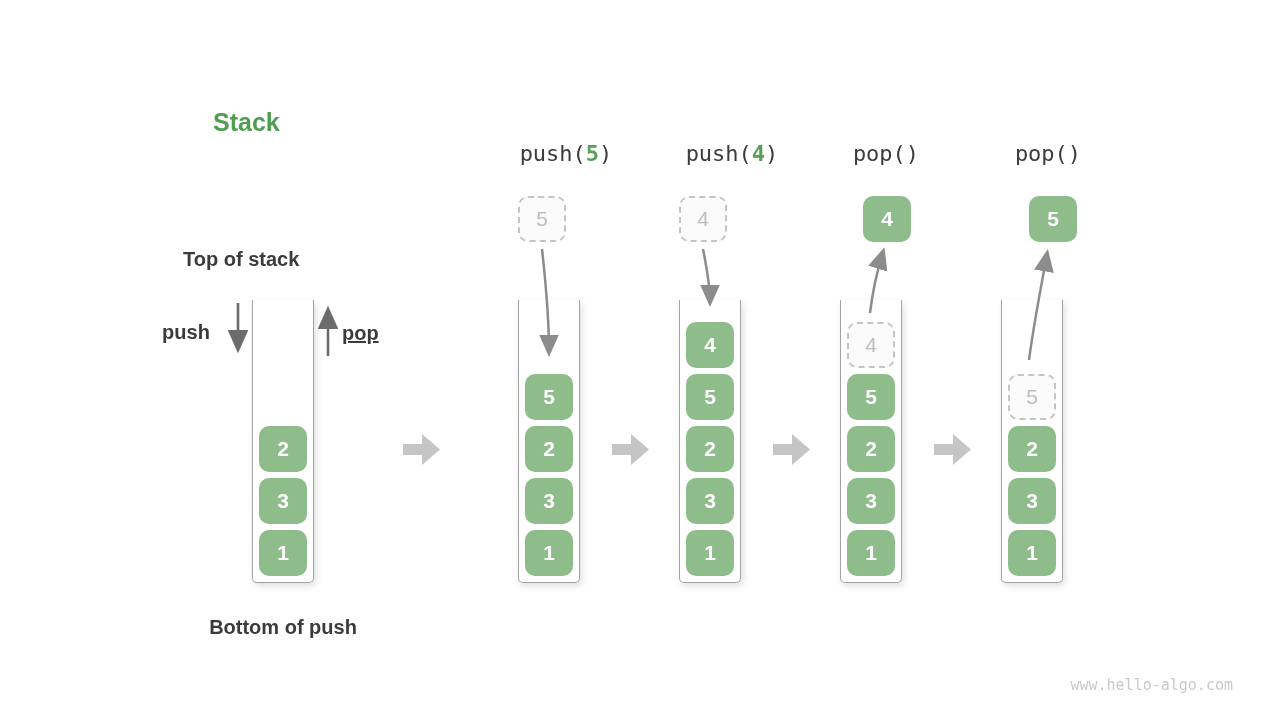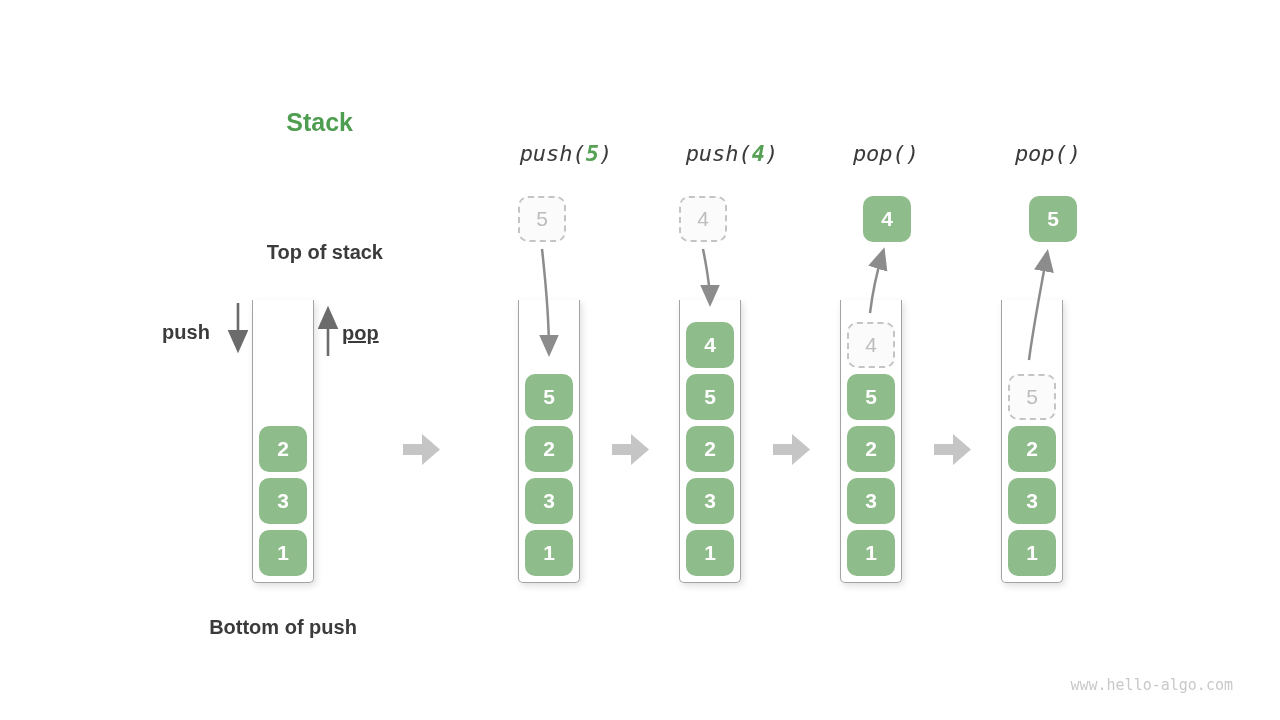--- a/index.html
+++ b/index.html
@@ -3,29 +3,29 @@
 <meta charset="utf-8">
 <style>
   :root{
     --green:#8fbc8b; --accent:#56a155; --title-green:#4e9d50; --dark:#3b3b3b;
     --transition:#c5c5c5; --curve:#8c8c8c; --ghost-border:#c4c4c4;
     --ghost-text:#bdbdbd; --wm:#c9c9c9;
   }
   html,body{margin:0;padding:0;background:#fff;}
   .canvas{position:relative;width:1280px;height:720px;background:#fff;overflow:hidden;
           font-family:"Liberation Sans",sans-serif;}
-  .title{position:absolute;left:213px;top:108px;width:140px;text-align:right;
+  .title{position:absolute;left:213px;top:108px;width:140px;text-align:left;
          font-size:25px;font-weight:bold;color:var(--title-green);}
   .lbl{position:absolute;font-size:20px;font-weight:bold;color:var(--dark);}
-  .top-label{left:183px;top:241px;width:200px;text-align:right;}
+  .top-label{left:183px;top:248px;width:200px;text-align:left;}
   .bottom-label{left:183px;top:616px;width:200px;text-align:center;}
   .push-label{left:150px;top:321px;width:72px;text-align:center;}
   .pop-label{left:342px;top:322px;text-decoration:underline;}
   .op-label{position:absolute;top:141px;width:220px;text-align:center;
-            font-family:"DejaVu Sans Mono",monospace;font-size:22px;color:var(--dark);font-style:italic;}
+            font-family:"DejaVu Sans Mono",monospace;font-size:22px;color:var(--dark);}
   .op-arg{color:var(--accent);font-weight:bold;}
   .stack{position:absolute;top:300px;width:62px;height:283px;box-sizing:border-box;
          border:1.6px solid #a3a3a3;border-top:none;border-radius:0 0 5px 5px;
          background:#fff;box-shadow:2px 3px 7px rgba(0,0,0,.13);
          display:flex;flex-direction:column;justify-content:flex-end;align-items:center;
          gap:6px;padding-bottom:6px;}
   .box{width:48px;height:46px;box-sizing:border-box;border-radius:10px;flex:0 0 46px;
        display:flex;align-items:center;justify-content:center;
        font-size:21px;font-weight:bold;}
   .box.solid{background:var(--green);color:#fff;}

